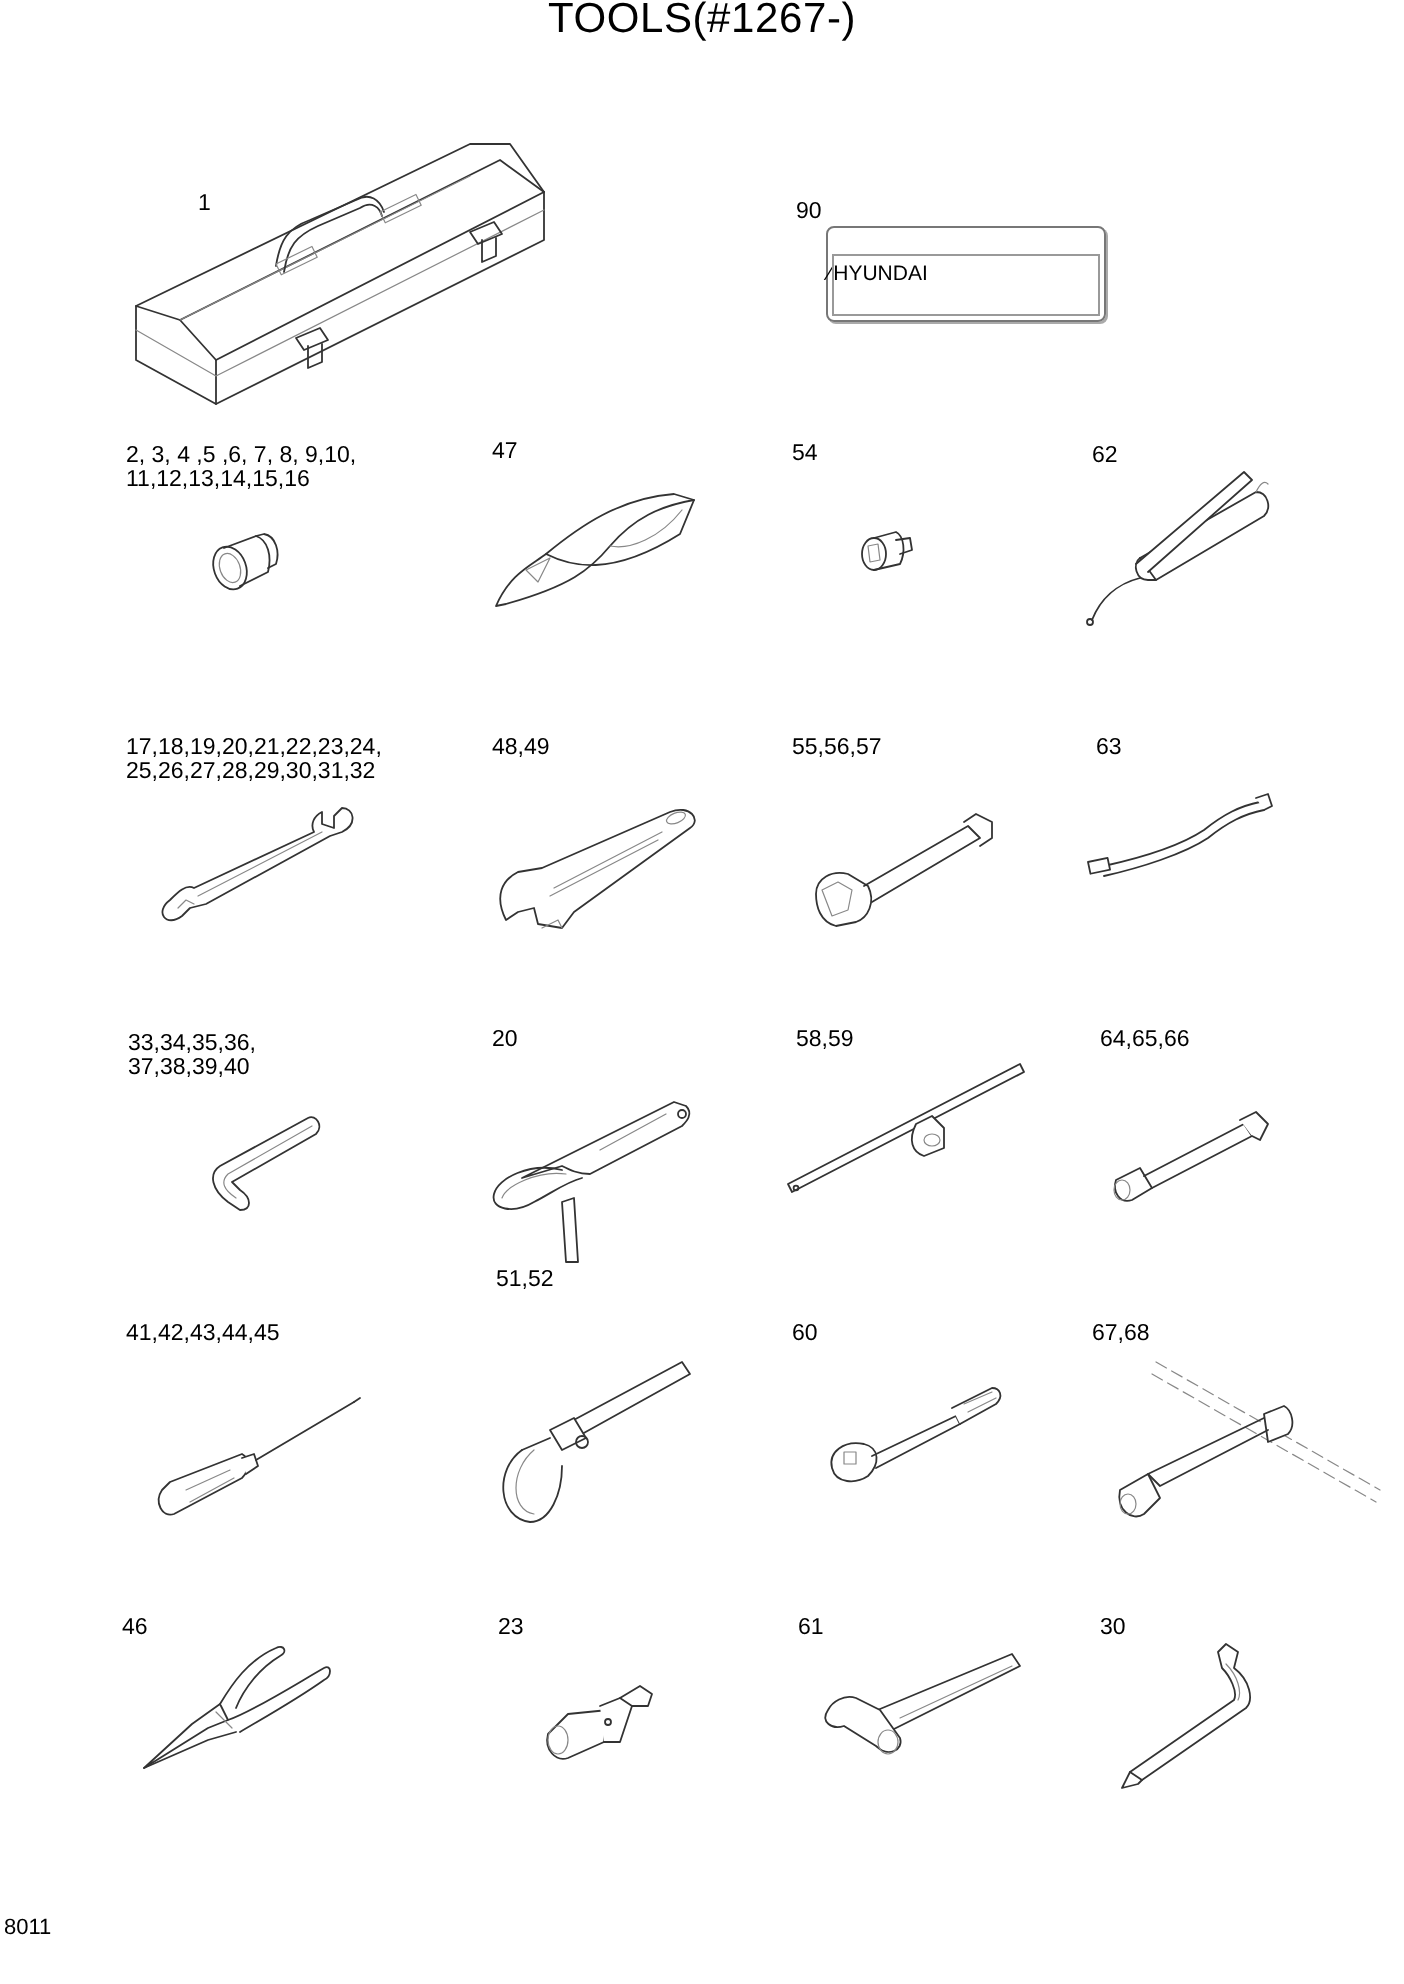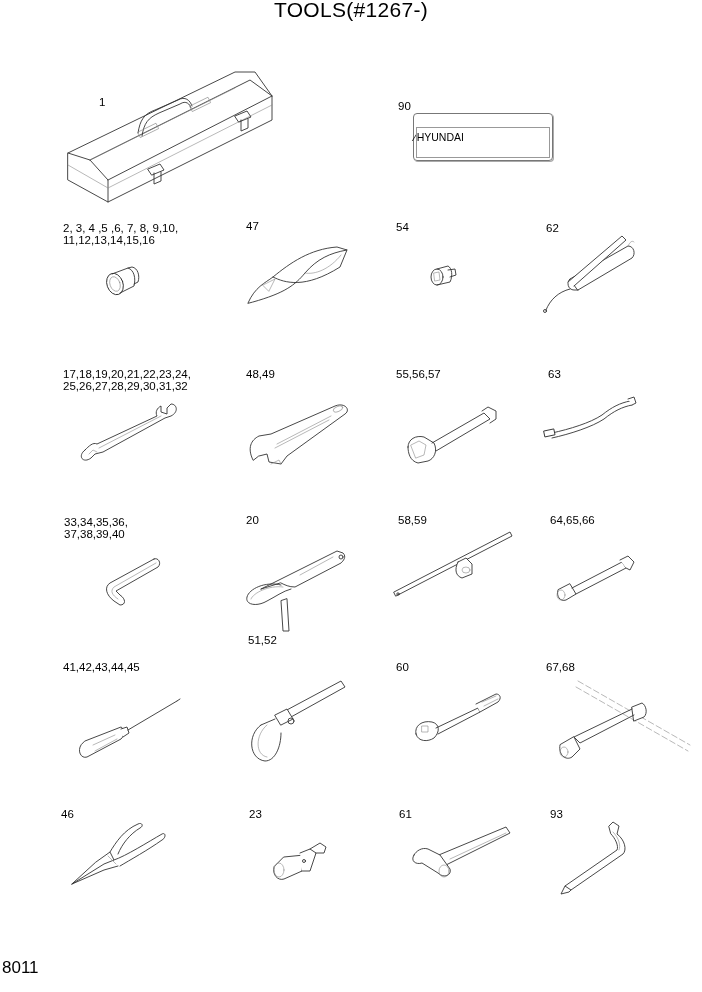--- a/index.html
+++ b/index.html
@@ -1,20 +1,20 @@
 <!DOCTYPE html>
 <html><head>
   <meta charset="utf-8">
   <style>
     html, body { margin: 0; padding: 0; background: #ffffff; }
     body { width: 702px; height: 992px; position: relative; overflow: hidden;
            font-family: "Liberation Sans", sans-serif; color: #000; }
     .title { position: absolute; left: 0; width: 702px; top: -2px; text-align: center;
              font-size: 21px; letter-spacing: 0.3px; }
-    .page-no { position: absolute; left: 2px; top: 958px; font-size: 17px; }
+    .page-no { position: absolute; left: 2px; top: 958px; font-size: 11px; }
     .lbl { position: absolute; font-size: 11.5px; line-height: 12px; white-space: pre; }
     svg.art { position: absolute; overflow: visible; }
     svg.art * { fill: none; stroke: #333; stroke-width: 0.9; stroke-linejoin: round; stroke-linecap: round; }
     svg.art .thin { stroke: #888; stroke-width: 0.6; }
     svg.art .fillw { fill: #fff; }
     .decal { position: absolute; left: 413px; top: 113px; width: 138px; height: 46px;
              border: 1.5px solid #777; border-radius: 4px; box-shadow: 1px 1px 0 #aaa; }
     .decal .hdr { position: absolute; left: 0; top: 1px; font-size: 10.5px; margin-top: 16px; }
     .decal .inner { position: absolute; left: 2px; right: 2px; top: 13px; bottom: 2px; border: 1px solid #999; }
   </style>
@@ -206,20 +206,20 @@
 </svg>
 
 <div class="lbl" style="left:399px;top:808px">61</div>
 <svg class="art" style="left:410px;top:825px" width="110" height="60" viewBox="0 0 110 60">
   <path d="M24 32 L96 2 L100 8 L32 42" class="fillw"></path>
   <path d="M4 30 C0 36 6 40 12 38 L28 48 C34 54 42 50 40 44 L30 30 L18 24 C12 22 6 26 4 30 Z" class="fillw"></path>
   <path d="M40 34 L96 8" class="thin"></path>
   <ellipse cx="34" cy="46" rx="5" ry="6" class="thin"></ellipse>
 </svg>
 
-<div class="lbl" style="left:550px;top:808px">93</div>
+<div class="lbl" style="left:550px;top:808px">30</div>
 <svg class="art" style="left:555px;top:820px" width="90" height="80" viewBox="0 0 90 80">
   <path d="M54 6 L58 2 L64 6 L62 14 C70 20 72 30 68 34 L16 70 L10 66 L62 30 C64 26 60 18 56 14 Z" class="fillw"></path>
   <path d="M10 66 L6 74 L14 72 L16 70"></path>
   <path d="M58 12 C64 18 66 26 64 30" class="thin"></path>
 </svg>
 
 <div class="page-no">8011</div>
 
 </body></html>

